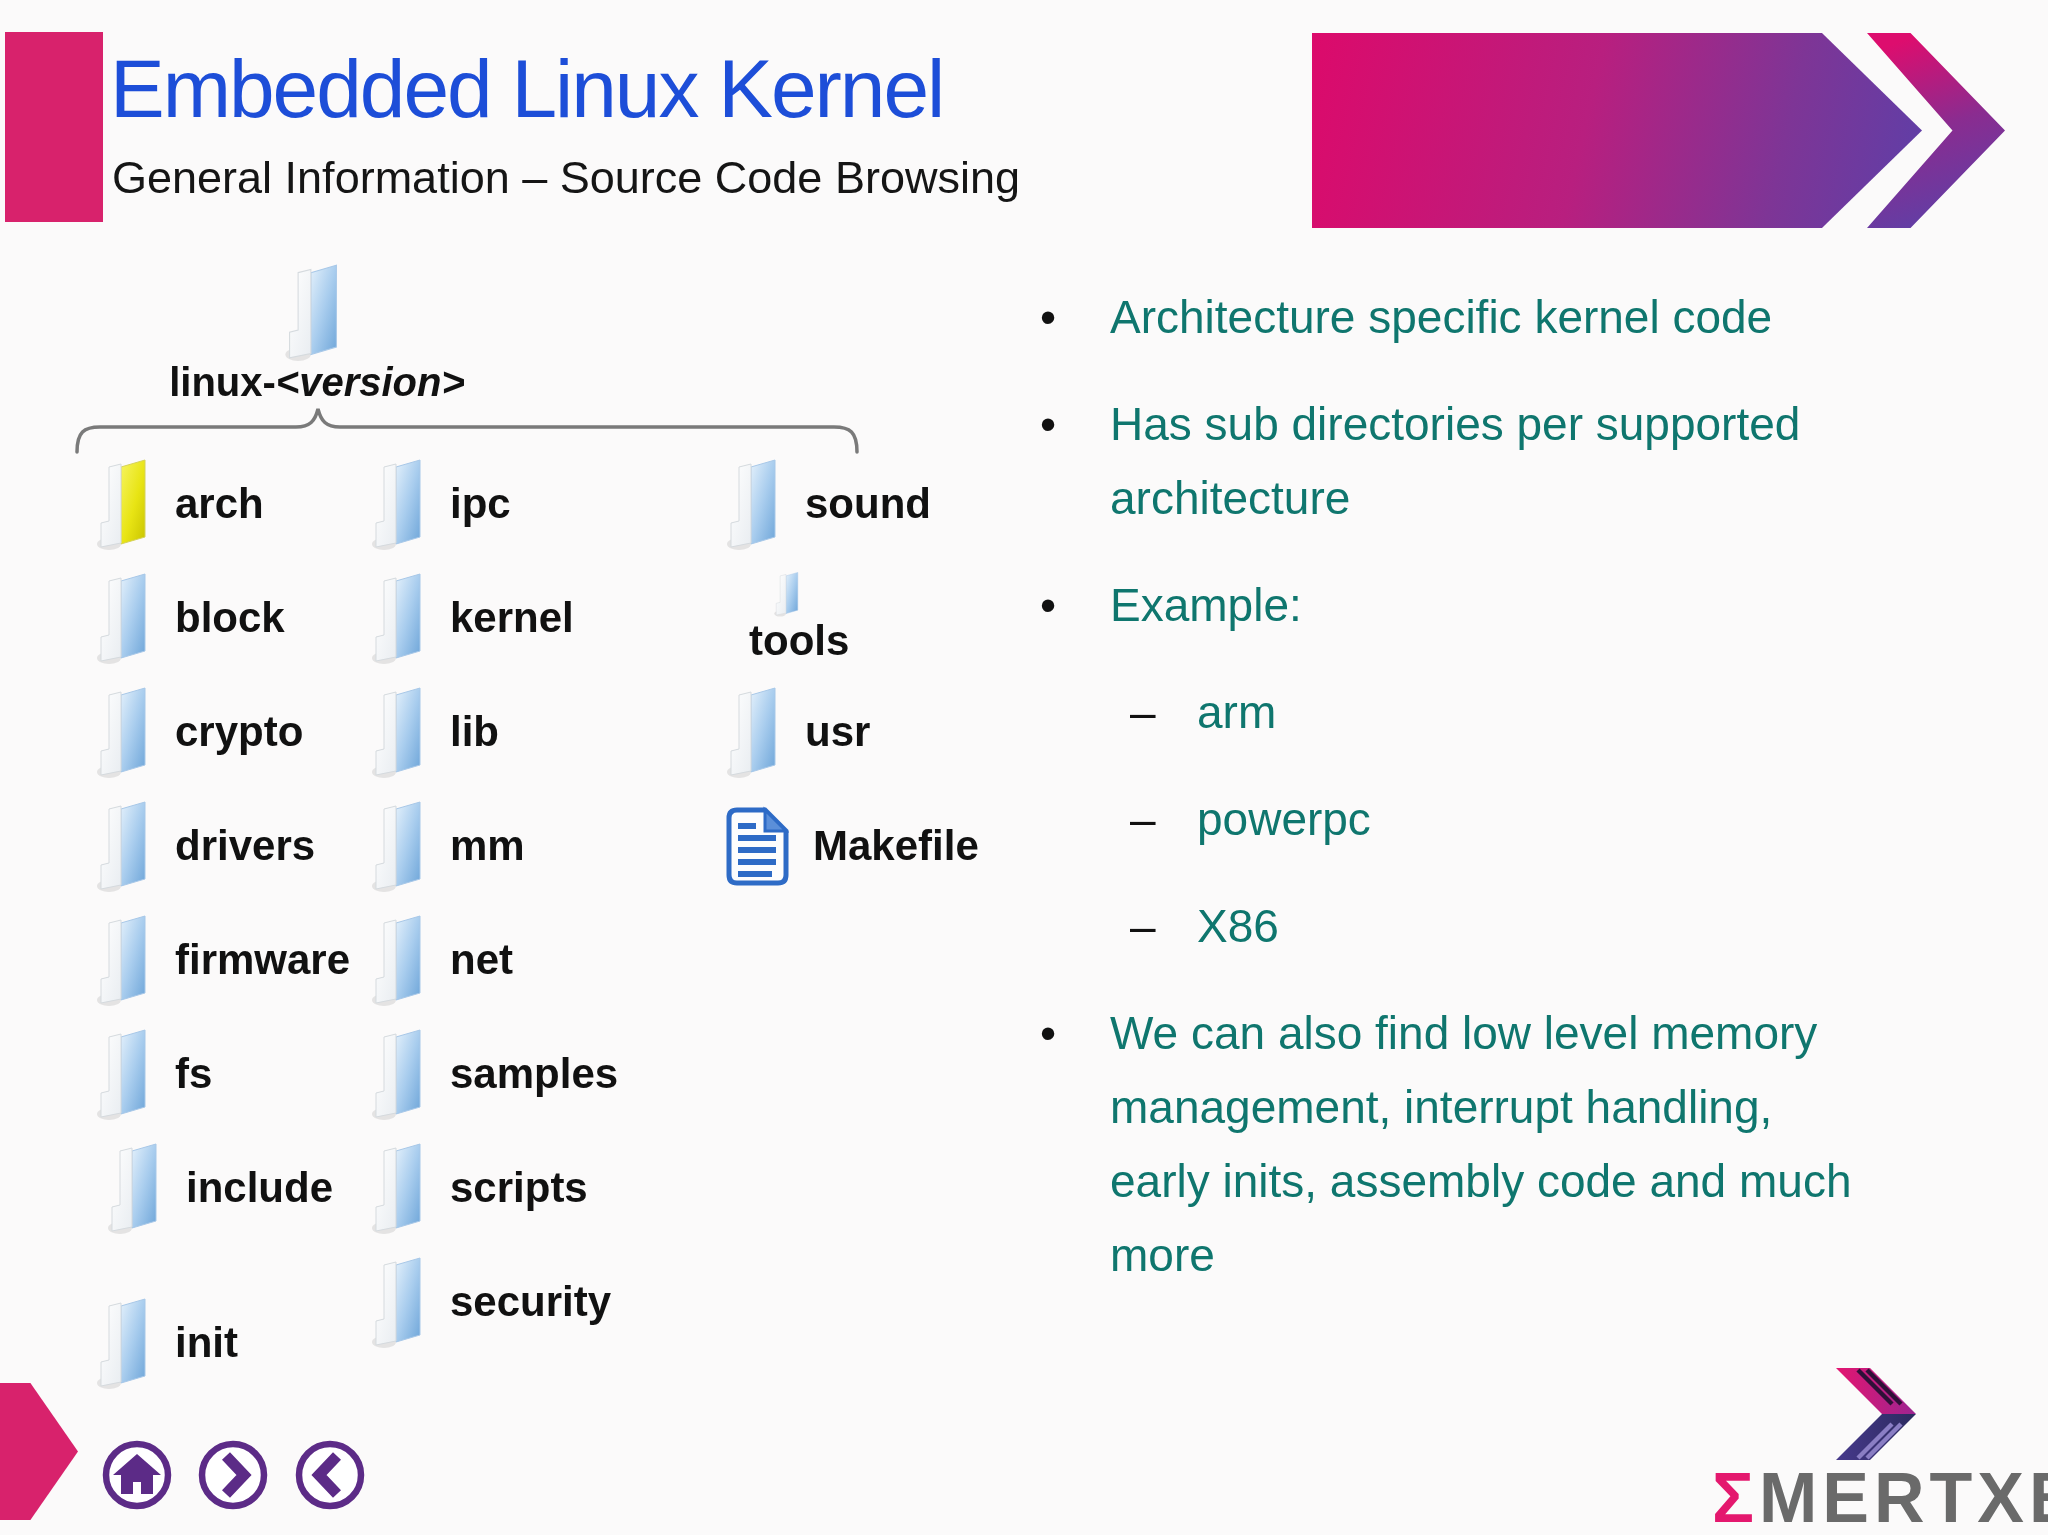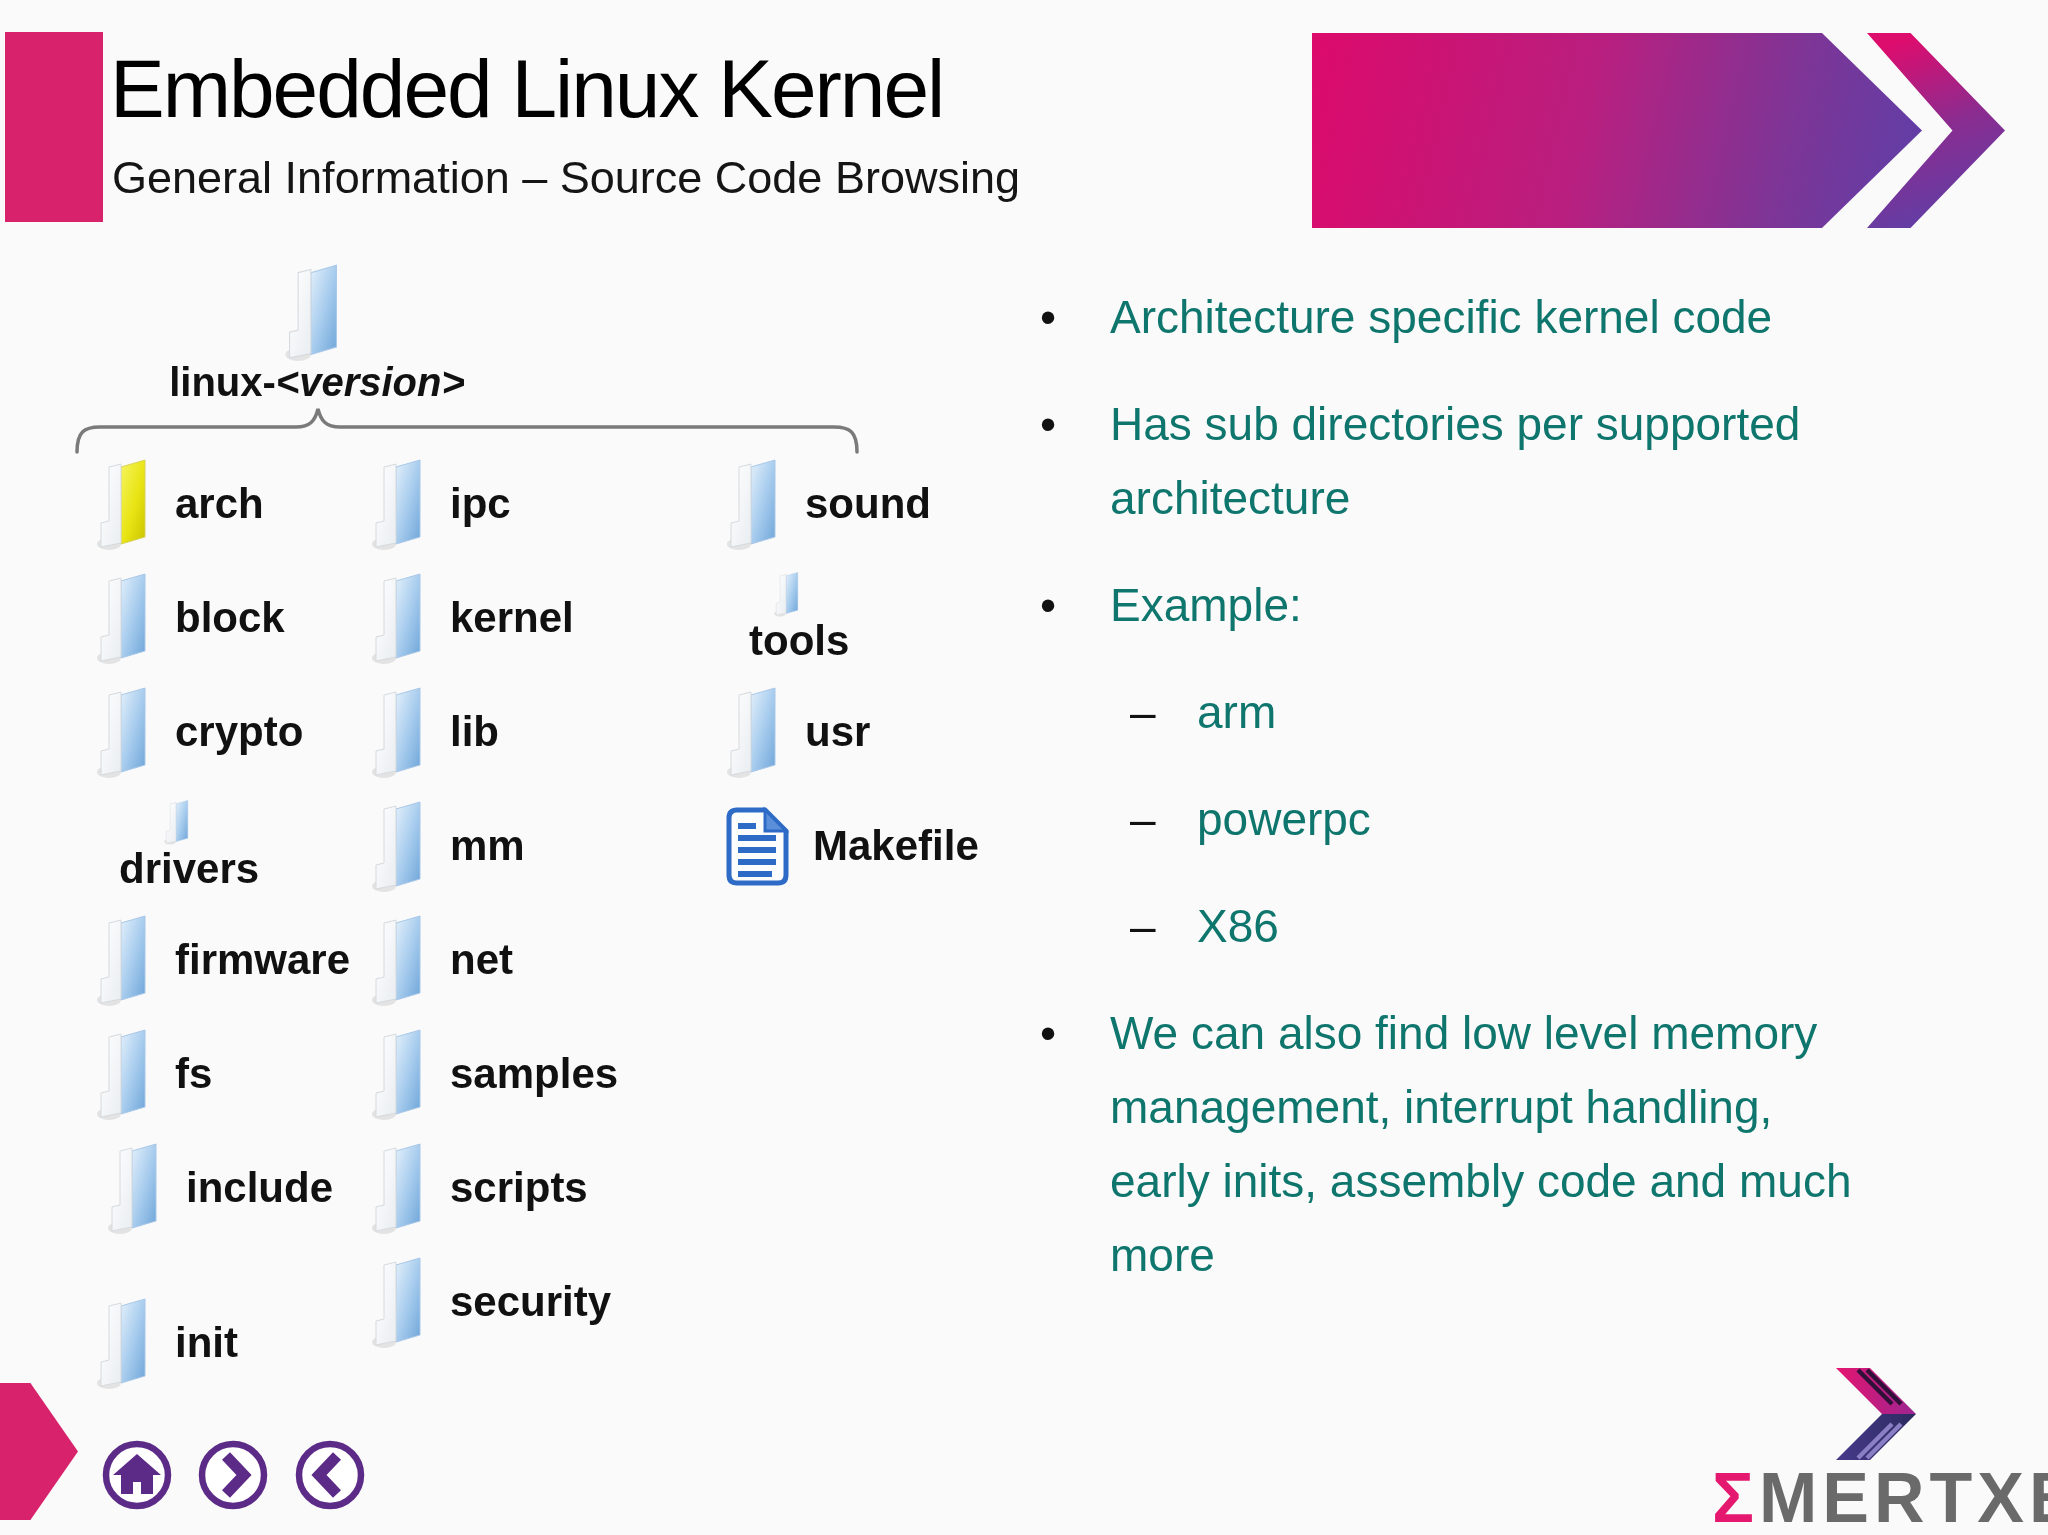--- a/index.html
+++ b/index.html
@@ -3,21 +3,21 @@
 <meta charset="utf-8">
 <style>
   html,body{margin:0;padding:0;background:#e8e8e8;}
   .slide{
     position:relative; width:2048px; height:1535px; overflow:hidden;
     background:#fbfafa; font-family:"Liberation Sans", sans-serif; color:#141414;
   }
   
   .accent-bar{position:absolute; left:5px; top:32px; width:98px; height:190px; background:#d8226c;}
   .page-title{position:absolute; left:110px; top:42px; font-size:82px; font-weight:500;
-    letter-spacing:-2px; color:#000000; white-space:nowrap;}
+    letter-spacing:-2px; color:#1d4ed8; white-space:nowrap;}
   .page-subtitle{position:absolute; left:112px; top:152px; font-size:45px; font-weight:400;
     color:#151515; white-space:nowrap;}
   
   .banner-arrow{position:absolute; left:1312px; top:33px; width:610px; height:195px;
     background:linear-gradient(103deg,#dc0a6b 0%,#b81f7f 45%,#7e3596 76%,#5d3fa8 100%);
     -webkit-clip-path:polygon(0 0,83.6% 0,100% 50%,83.6% 100%,0 100%);
     clip-path:polygon(0 0,83.6% 0,100% 50%,83.6% 100%,0 100%);}
   .banner-chevron{position:absolute; left:1855px; top:33px; width:150px; height:195px;
     background:linear-gradient(160deg,#dd0d6e 10%,#8a2c90 50%,#5f3fa6 90%);
     -webkit-clip-path:polygon(8% 0,37% 0,100% 50%,37% 100%,8% 100%,65% 50%);
@@ -120,21 +120,21 @@
         <span class="tlabel">block</span>
       </div>
       <div class="tree-item" style="left: 95px; top: 685px;">
         <svg width="56" height="94" viewBox="0 0 56 94">
     <ellipse cx="14" cy="87" rx="12" ry="6" fill="#c8c8c8" opacity="0.45"></ellipse>
     <path class="back-panel" d="M26 10 L50 3 L50 80 L26 87 Z" fill="url(#gradBlue)" stroke="#a8c8e8" stroke-width="1"></path>
     <path d="M14 10 L26 7 L26 86 L6 90 L6 66 L14 64 Z" fill="url(#gradWhite)" stroke="#d5dade" stroke-width="1"></path>
   </svg>
         <span class="tlabel">crypto</span>
       </div>
-      <div class="tree-item" style="left: 95px; top: 799px; flex-direction: column;">
+      <div class="tree-item" style="left: 95px; top: 799px;">
         <svg width="56" height="94" viewBox="0 0 56 94">
     <ellipse cx="14" cy="87" rx="12" ry="6" fill="#c8c8c8" opacity="0.45"></ellipse>
     <path class="back-panel" d="M26 10 L50 3 L50 80 L26 87 Z" fill="url(#gradBlue)" stroke="#a8c8e8" stroke-width="1"></path>
     <path d="M14 10 L26 7 L26 86 L6 90 L6 66 L14 64 Z" fill="url(#gradWhite)" stroke="#d5dade" stroke-width="1"></path>
   </svg>
         <span class="tlabel">drivers</span>
       </div>
       <div class="tree-item" style="left: 95px; top: 913px;">
         <svg width="56" height="94" viewBox="0 0 56 94">
     <ellipse cx="14" cy="87" rx="12" ry="6" fill="#c8c8c8" opacity="0.45"></ellipse>

